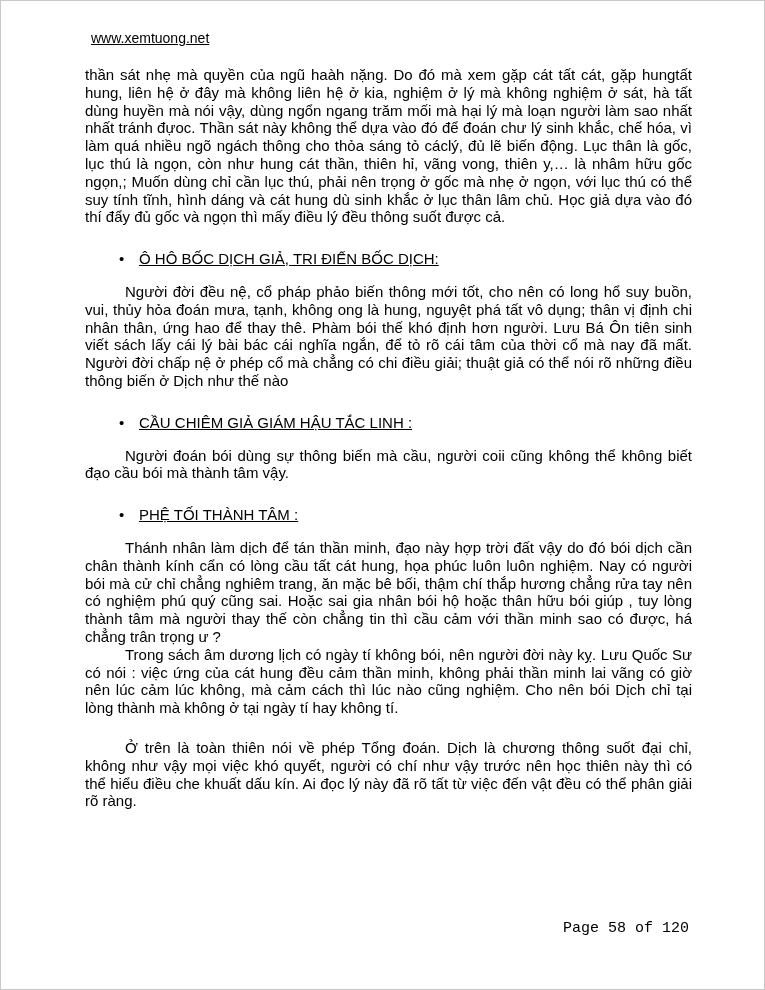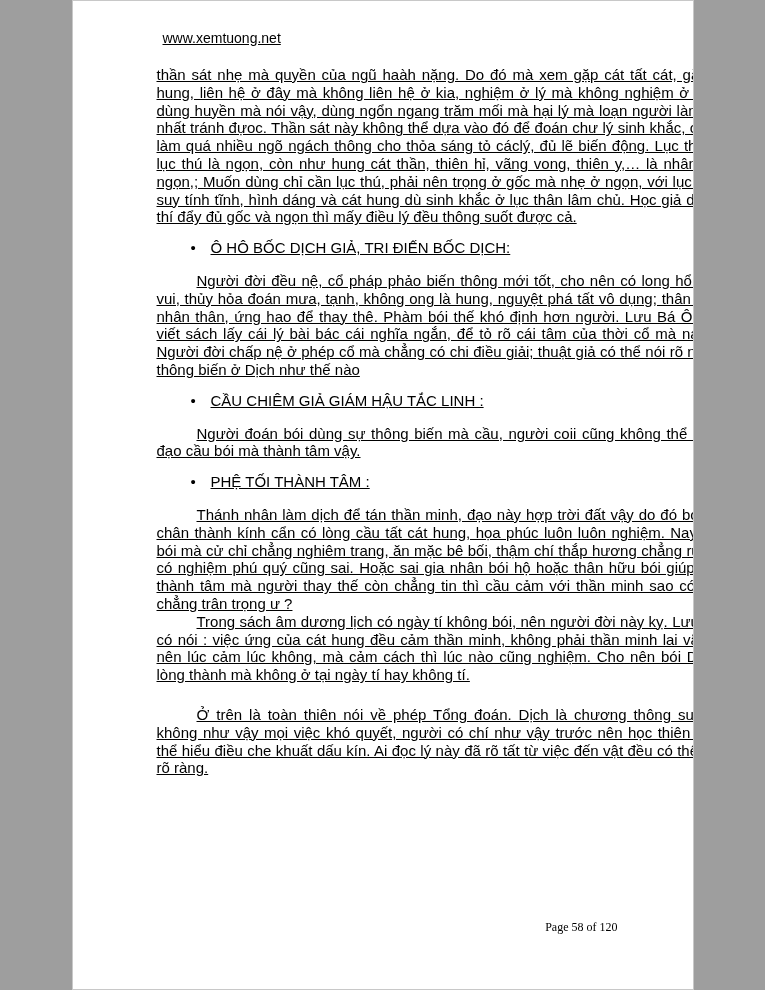--- a/index.html
+++ b/index.html
@@ -1,18 +1,18 @@
 <!DOCTYPE html>
 <html lang="vi"><head>
 <meta charset="utf-8">
 <style>
   html,body{margin:0;padding:0;background:#9e9e9e;}
   .page{
     position:relative;
-    width:622px;height:990px;
+    width:765px;height:990px;
     margin:0 auto;
     background:#ffffff;
     box-sizing:border-box;
     border:1px solid #c8c8c8;
     font-family:"Liberation Sans","DejaVu Sans",sans-serif;
     color:#000;
     overflow:hidden;
   }
   .site{
     position:absolute;
@@ -22,41 +22,41 @@
     text-decoration:underline;
   }
   .content{
     position:absolute;
     left:84px;top:65px;
     width:607px;
     font-size:15px;
     line-height:17.8px;
     text-align:justify;
   }
-  .para{margin:0;text-decoration:underline;}
+  .para{margin:0;}
   .indent{text-indent:40px;}
   .heading{
-    margin:13px 0 15px 0;
+    margin:24px 0 15px 0;
     padding-left:34px;
     text-align:left;
     white-space:nowrap;
   }
   .bullet{
     display:inline-block;
     width:20px;
     text-decoration:none;
   }
   .htext{text-decoration:underline;}
   .note{margin:0;text-align:left;}
   .closing{margin-top:22px;}
   .pagenum{
     position:absolute;
     top:919px;right:75px;
-    font-family:Liberation Serif, serif;
-    font-size:12px;
+    font-family:Liberation Mono, monospace;
+    font-size:15px;
   }
 </style>
 </head>
 <body>
 
 <div class="page">
 
   <div class="site">www.xemtuong.net</div>
 
   <div class="content">

